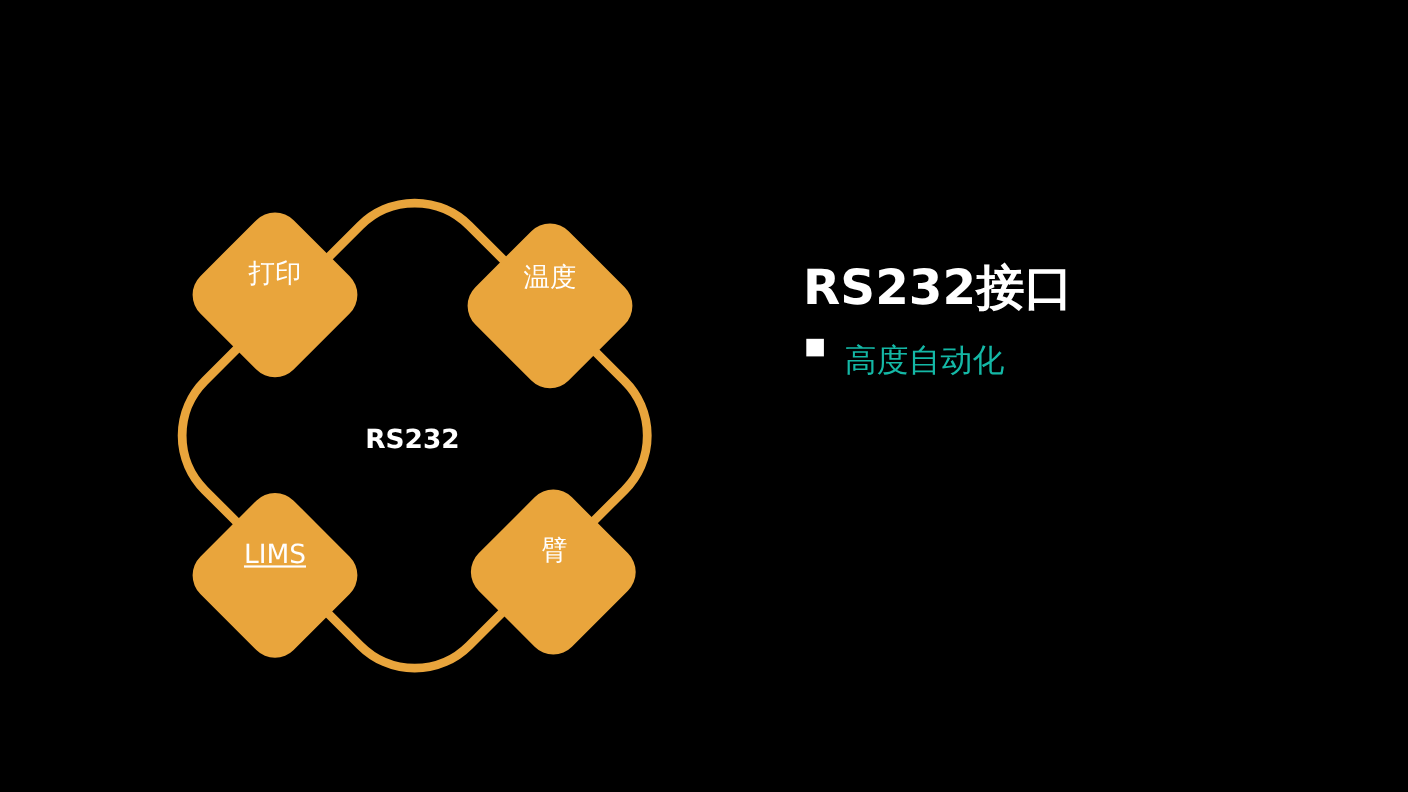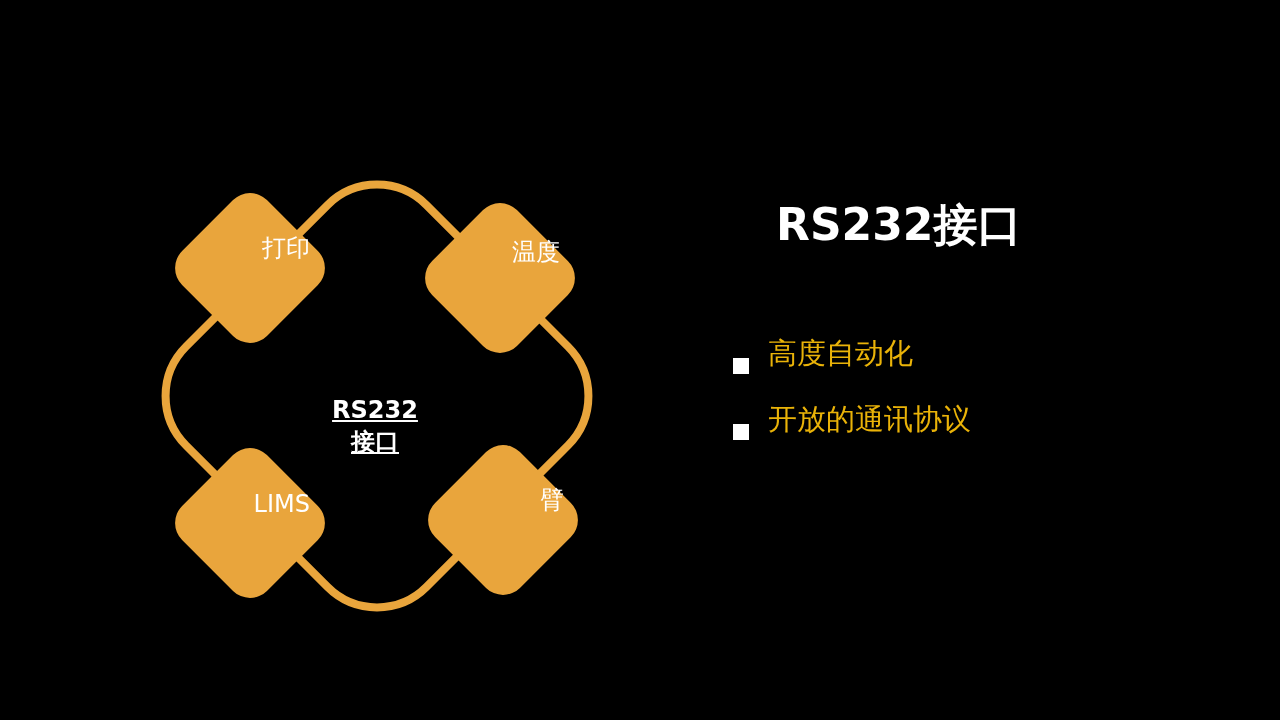--- a/index.html
+++ b/index.html
@@ -1,23 +1,23 @@
 <!DOCTYPE html>
 <html><head>
 <meta charset="utf-8">
 <style>
   html, body { margin:0; padding:0; }
   body { width:1280px; height:720px; background:#000; position:relative; overflow:hidden;
          font-family:"DejaVu Sans", "Liberation Sans", sans-serif; color:#fff; }
   #diagram { position:absolute; left:0; top:0; width:1280px; height:720px; }
-  .node-text { position:absolute; width:120px; text-align:right; color:#fff; font-size:24px; line-height:32px; }
+  .node-text { position:absolute; width:120px; text-align:center; color:#fff; font-size:24px; line-height:32px; }
   .center-text { position:absolute; width:140px; text-align:center; color:#fff; font-size:24px; font-weight:bold; line-height:32px; }
-  .title { position:absolute; left:730px; top:196px; font-size:44px; font-weight:bold; color:#fff; letter-spacing:0px;margin-left:46px; }
+  .title { position:absolute; left:730px; top:232px; font-size:44px; font-weight:bold; color:#fff; letter-spacing:0px; }
   .bullets { position:absolute; left:733px; top:308px; margin:0; padding:0; list-style:none; }
-  .bullet { display:flex; align-items:flex-end; height:66px; font-size:29px; color:#eab308; }
+  .bullet { display:flex; align-items:flex-start; height:66px; font-size:29px; color:#14b8a6; }
   .bullet .sq { width:16px; height:16px; background:#fff; margin-right:19px; display:inline-block; }
 </style>
 </head>
 <body>
 
 <svg id="diagram" viewBox="0 0 1280 720" xmlns="http://www.w3.org/2000/svg">
 
   <rect x="207" y="226" width="340" height="340" rx="70" ry="70" fill="none" stroke="#E9A53C" stroke-width="8" transform="rotate(45 377 396)"></rect>
 
   <rect x="190" y="208" width="120" height="120" rx="24" fill="#E9A53C" transform="rotate(45 250 268) scale(1)"></rect>
@@ -25,36 +25,31 @@
   <rect x="190" y="463" width="120" height="120" rx="24" fill="#E9A53C" transform="rotate(45 250 523)"></rect>
   <rect x="443" y="460" width="120" height="120" rx="24" fill="#E9A53C" transform="rotate(45 503 520)"></rect>
 </svg>
 
 <div class="node-text" style="left:190px; top:232px;">
   <div>打印</div>
 </div>
 <div class="node-text" style="left:440px; top:236px;">
   <div>温度</div>
 </div>
-<div class="node-text" style="left:190px; top:488px;">
+<div class="node-text" style="left:190px; top:488px;text-decoration:underline;">
   <div>LIMS</div>
 </div>
 <div class="node-text" style="left:444px; top:484px;">
   <div>臂</div>
 </div>
 
-<div class="center-text" style="left:305px; top:394px;text-decoration:underline;">
+<div class="center-text" style="left:305px; top:383px;">
   <div>RS232</div>
-  <div>接口</div>
 </div>
 
 <div class="title">RS232接口</div>
 
 <ul class="bullets">
   <li class="bullet">
     <span class="sq"></span>
     <span>高度自动化</span>
   </li>
-  <li class="bullet">
-    <span class="sq"></span>
-    <span>开放的通讯协议</span>
-  </li>
 </ul>
 
 </body></html>

